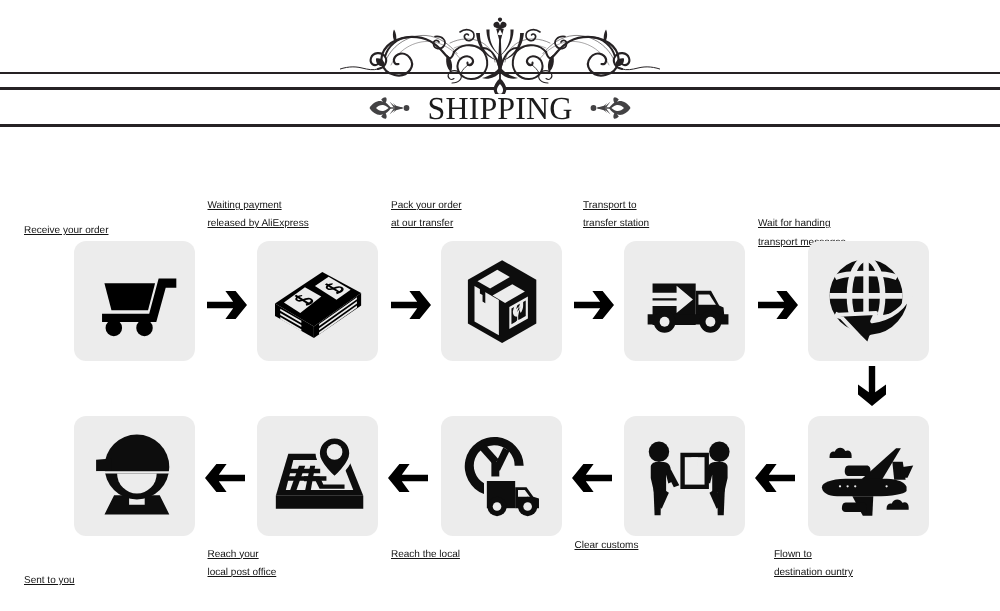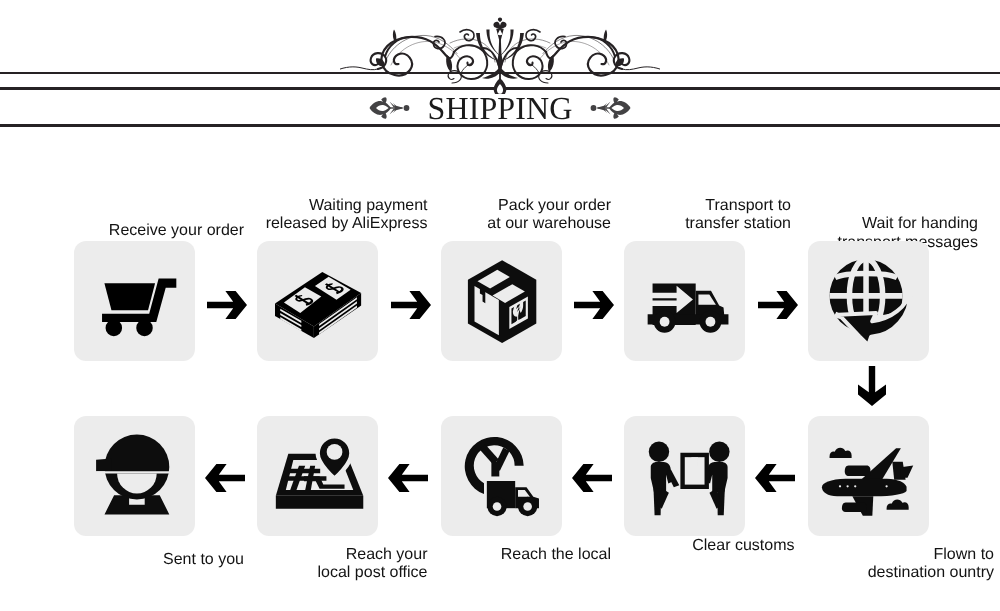--- a/index.html
+++ b/index.html
@@ -14,22 +14,22 @@
   .rule-bot{top:124px;height:3px;}
   .ornament{position:absolute;left:340px;top:8px;width:320px;height:86px;}
   .ship-title{position:absolute;left:0;top:93px;width:1000px;text-align:center;
     font-family:"Liberation Serif",serif;font-size:32px;font-weight:400;
     letter-spacing:0.1px;color:#1b1b1b;line-height:30px;}
   .leaf{position:absolute;top:97px;width:42px;height:22px;}
   .leaf-l{left:369px;}
   .leaf-r{left:589px;transform:scaleX(-1);}
   .tile{position:absolute;width:121px;height:120px;background:#ececec;border-radius:12px;}
   .tile svg{position:absolute;left:0;top:0;width:121px;height:120px;display:block;}
-  .cap{position:absolute;width:220px;text-align:right;font-size:16px;color:#131313;
-       line-height:18.6px;white-space:pre-line;}
+  .cap{position:absolute;width:220px;text-align:left;font-size:10px;color:#131313;
+       line-height:18.6px;white-space:pre-line;text-decoration:underline;}
   .arr{position:absolute;}
   .arr svg{display:block;}
 </style>
 </head>
 <body>
 
 <div class="page">
 
   <div>
     <div class="rule rule-top"></div>
@@ -221,21 +221,21 @@
                     <rect x="-1.9" y="-13.5" width="3.8" height="27"></rect>
                   </g>
                 </g>
               </g>
             </g>
           </svg>
         </div>
   </div>
   <div class="step">
     <div class="cap" style="left:391.0px;top:196.8px">Pack your order
-at our warehouse</div>
+at our transfer</div>
     <div class="tile" style="left:440.5px;top:240.5px">
           <svg viewBox="0 0 100 100">
             <g fill="#0d0d0d">
               <path d="M50.5,16 L79,32.2 L79,68.8 L50.5,85 L22,68.8 L22,32.2 Z"></path>
             </g>
 <g fill="#ececec">
 <path d="M27.5,37.5 L47.8,49.1 L47.8,78.6 L27.5,67 Z"></path>
 <path d="M30,33.5 L46.5,24 L57,30 L40.5,39.6 Z"></path>
 <path d="M42.5,45.5 L59,36 L69.5,42 L53,51.6 Z"></path>
 <path d="M56.5,55 L72,46.2 L72,64.6 L56.5,73.4 Z"></path>
@@ -247,21 +247,21 @@
 <g fill="#ececec">
               <g transform="translate(64.2,59.3) skewY(-29) scale(0.58,0.72)">
 <path d="M-6,-10 L-1.2,-10 L-3.5,-5 L0.5,-6.5 L-2,-1 L1.5,-3 L-0.5,4 L-0.5,8.6 L5,11 L5,12.5 L-6.6,12.5 L-6.6,11 L-2,8.6 L-2,4.2 C-6,3 -8.2,-0.6 -8.2,-4.5 Z"></path>
 <path d="M2.5,-10 L6.6,-10 L6.6,-4.5 C6.6,-1.6 5.2,1 3,2.4 L0.8,-3.2 L3.2,-5 L0,-4 Z"></path>
 </g>
             </g>
           </svg>
         </div>
   </div>
   <div class="step">
-    <div class="cap" style="left:571px;top:196.8px">Transport to
+    <div class="cap" style="left:583px;top:196.8px">Transport to
 transfer station</div>
     <div class="tile" style="left:624.0px;top:240.5px">
           <svg viewBox="0 0 100 100">
             <g transform="translate(52.521,55.625) scale(1.0239) translate(-52.479,-55.833)">
               <g transform="translate(52.521,55.625) scale(0.8887) translate(-52.066,-57.917)">
                 <g fill="#0d0d0d">
 <path d="M20,36 H59.5 V74 H20 Z"></path>
 <path d="M59.5,42.5 H73.5 L81,56 L85,58 L86,69 H59.5 Z"></path>
 <path d="M15.5,64 H89.5 V73.5 H15.5 Z"></path>
 </g>
@@ -419,21 +419,21 @@
 <path d="M43.5,42.5 H47.5 L44,62 H39.5 Z"></path>
 <path d="M38.5,51 H51 L54,57.5 H71 V61 H51 L48,55 H38.5 Z"></path>
 </g>
 <path d="M63,19 C70.5,19 76.5,25 76.5,32.5 C76.5,41.5 63,53 63,53 C63,53 49.5,41.5 49.5,32.5 C49.5,25 55.5,19 63,19 Z" fill="#0d0d0d" stroke="#ececec" stroke-width="3.5"></path>
 <circle cx="63" cy="31.5" r="6.3" fill="#ececec"></circle>
             </g>
           </svg>
         </div>
   </div>
   <div class="step">
-    <div class="cap" style="left:24.0px;top:551px">Sent to you</div>
+    <div class="cap" style="left:24.0px;top:572px">Sent to you</div>
     <div class="tile" style="left:73.5px;top:416.0px">
           <svg viewBox="0 0 100 100">
             <g fill="#0d0d0d">
 <circle cx="52" cy="42.5" r="27"></circle>
 <path d="M18,36.5 L31,35.5 L31,46 L18,46 Z"></path>
 <path d="M33,66 H45.5 V74 H58.5 V66 H71 L79,82 H25 Z"></path>
 </g>
 <g fill="#ececec">
 <path d="M35.5,48 A16.5,16.5 0 0 0 68.5,48 Z"></path>
 <path d="M18,46 H79 V48 H18 Z"></path>

